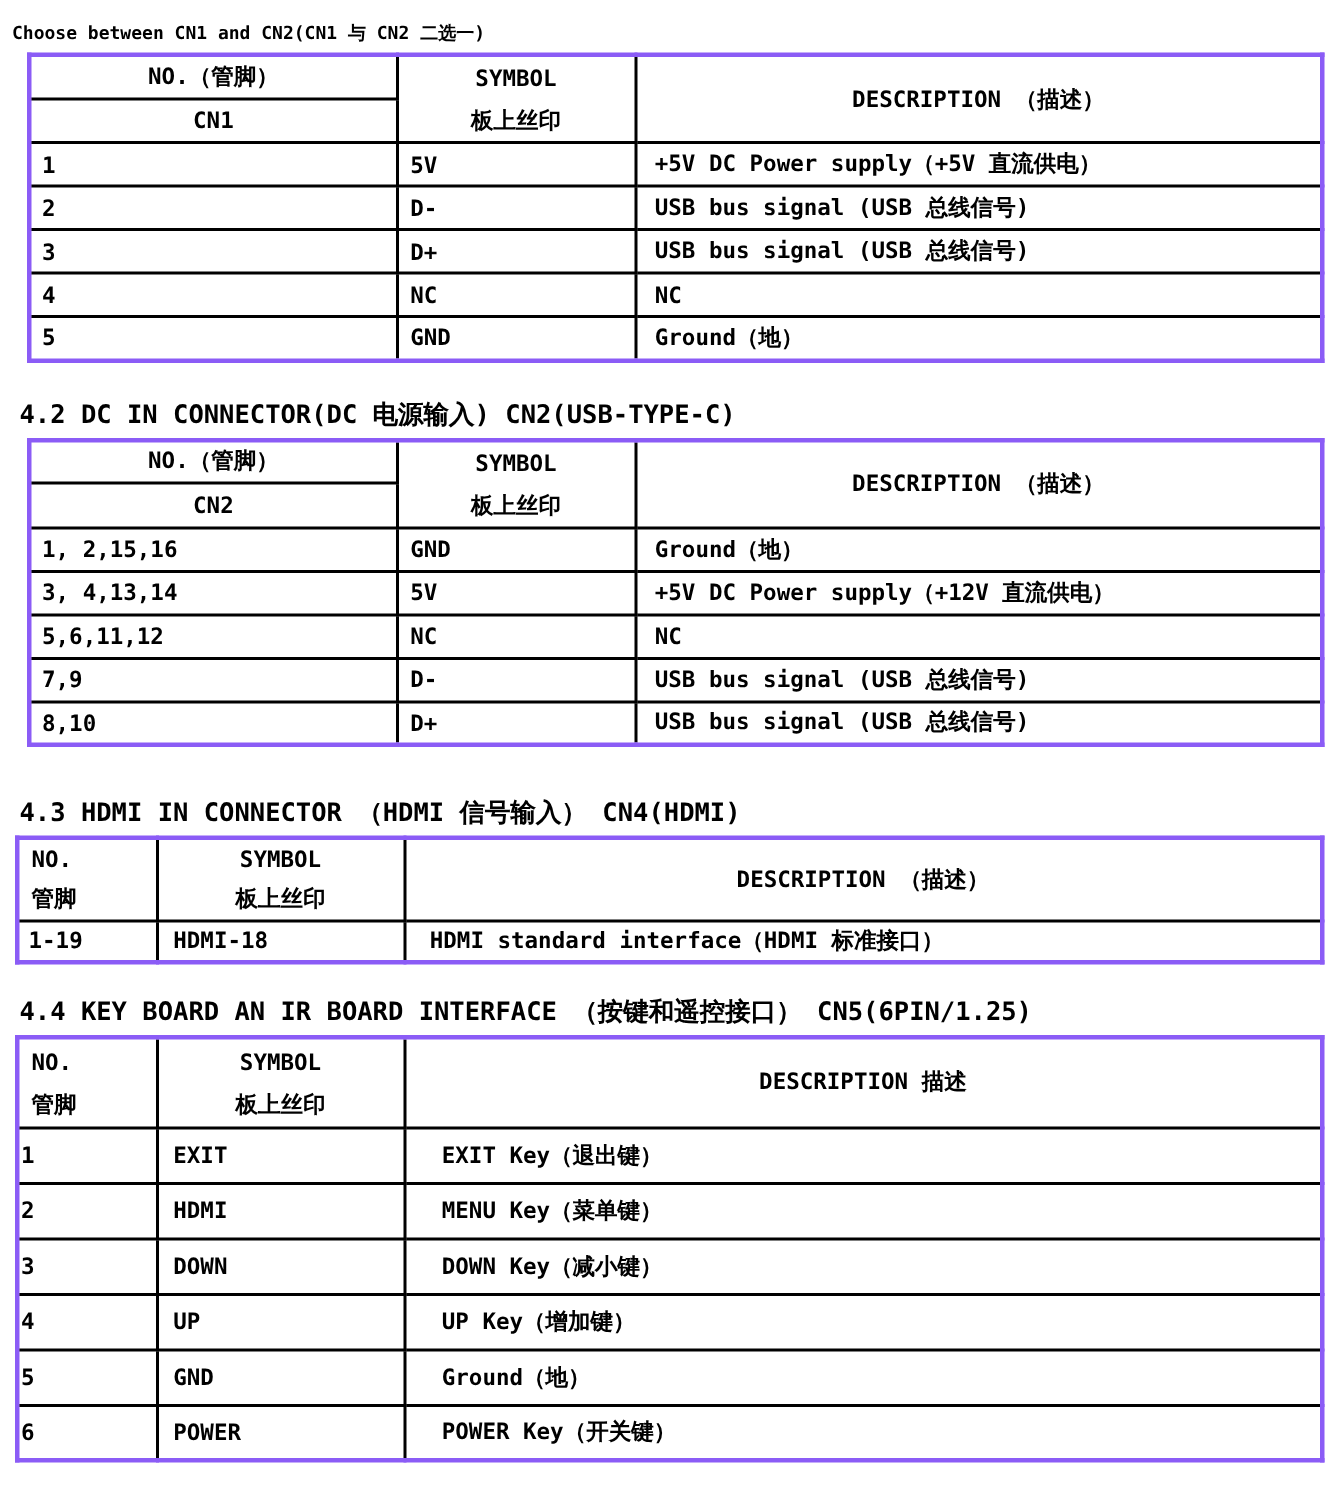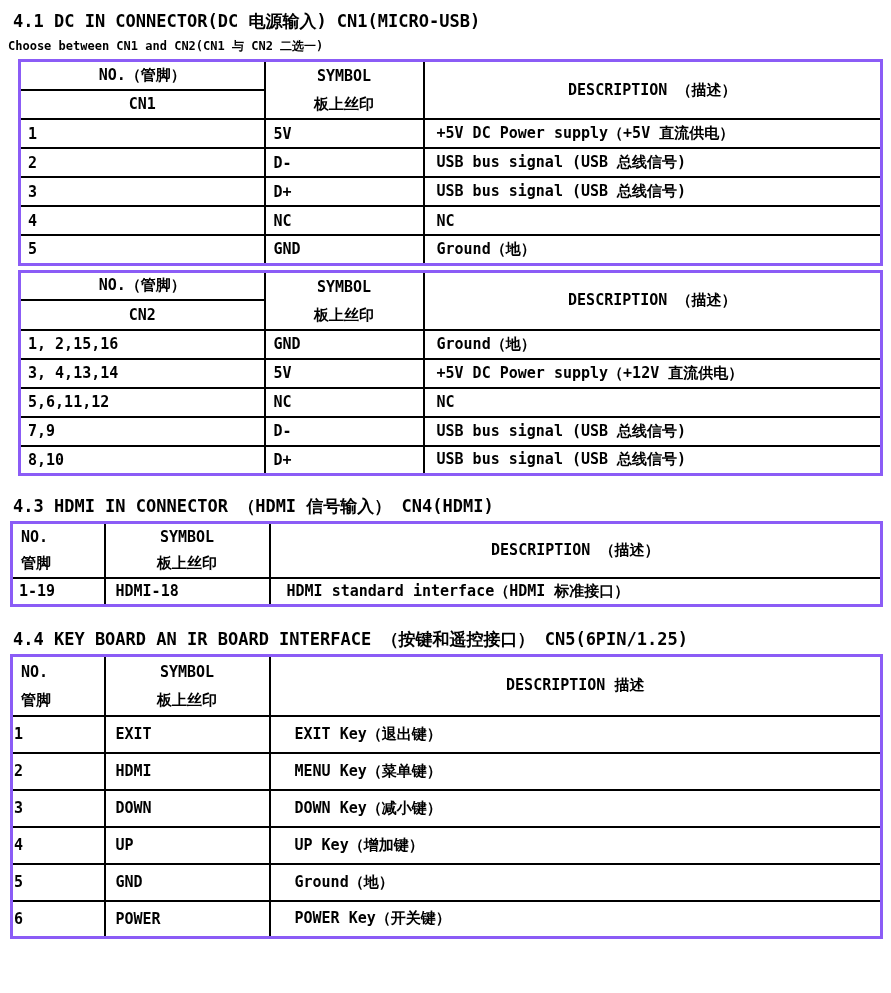--- a/index.html
+++ b/index.html
@@ -55,30 +55,29 @@
   .t-n4 tr.data { height: 37px; }
   .t-n4 .two-line span { line-height: 28px; }
   .t-n4 .d1 { padding-left: 1px; }
   .t-n4 .d2 { padding-left: 10px; }
   .t-n4 .d3 { padding-left: 24px; }
 
   #sec1 .sec-title { margin-top: 2px; }
   #sec1 table { margin-top: 3px; }
   #sec2 .sec-title { margin-top: 24px; }
   #sec2 table { margin-top: 4px; }
-  #sec3 .sec-title { margin-top: 19px; }
+  #sec3 .sec-title { margin-top: 33px; }
   #sec3 table { margin-top: 4px; }
   #sec4 .sec-title { margin-top: 21px; }
   #sec4 table { margin-top: 4px; }
 </style>
 </head>
 <body>
 
 <div id="sec1">
-  <div class="sec-title">4.1 DC IN CONNECTOR(DC 电源输入) CN1(MICRO-USB)</div>
   <div class="sec-sub">Choose between CN1 and CN2(CN1 与 CN2 二选一)</div>
   <table class="t-wide">
     <colgroup>
         <col style="width:245px">
         <col style="width:159px">
         <col style="width:458px">
       </colgroup>
     <tbody>
         <tr>
       <td class="center">NO.（管脚）</td>
@@ -114,20 +113,21 @@
     <tr>
       <td class="d1">5</td>
       <td class="d2">GND</td>
       <td class="d3">Ground（地）</td>
     </tr>
   </tbody>
     </table>
 </div>
 
 <div id="sec2">
+  <div class="sec-title">4.2 DC IN CONNECTOR(DC 电源输入) CN2(USB-TYPE-C)</div>
   <table class="t-wide">
     <colgroup>
         <col style="width:245px">
         <col style="width:159px">
         <col style="width:458px">
       </colgroup>
     <tbody>
         <tr>
       <td class="center">NO.（管脚）</td>
       <td class="center two-line merged" rowspan="2">

